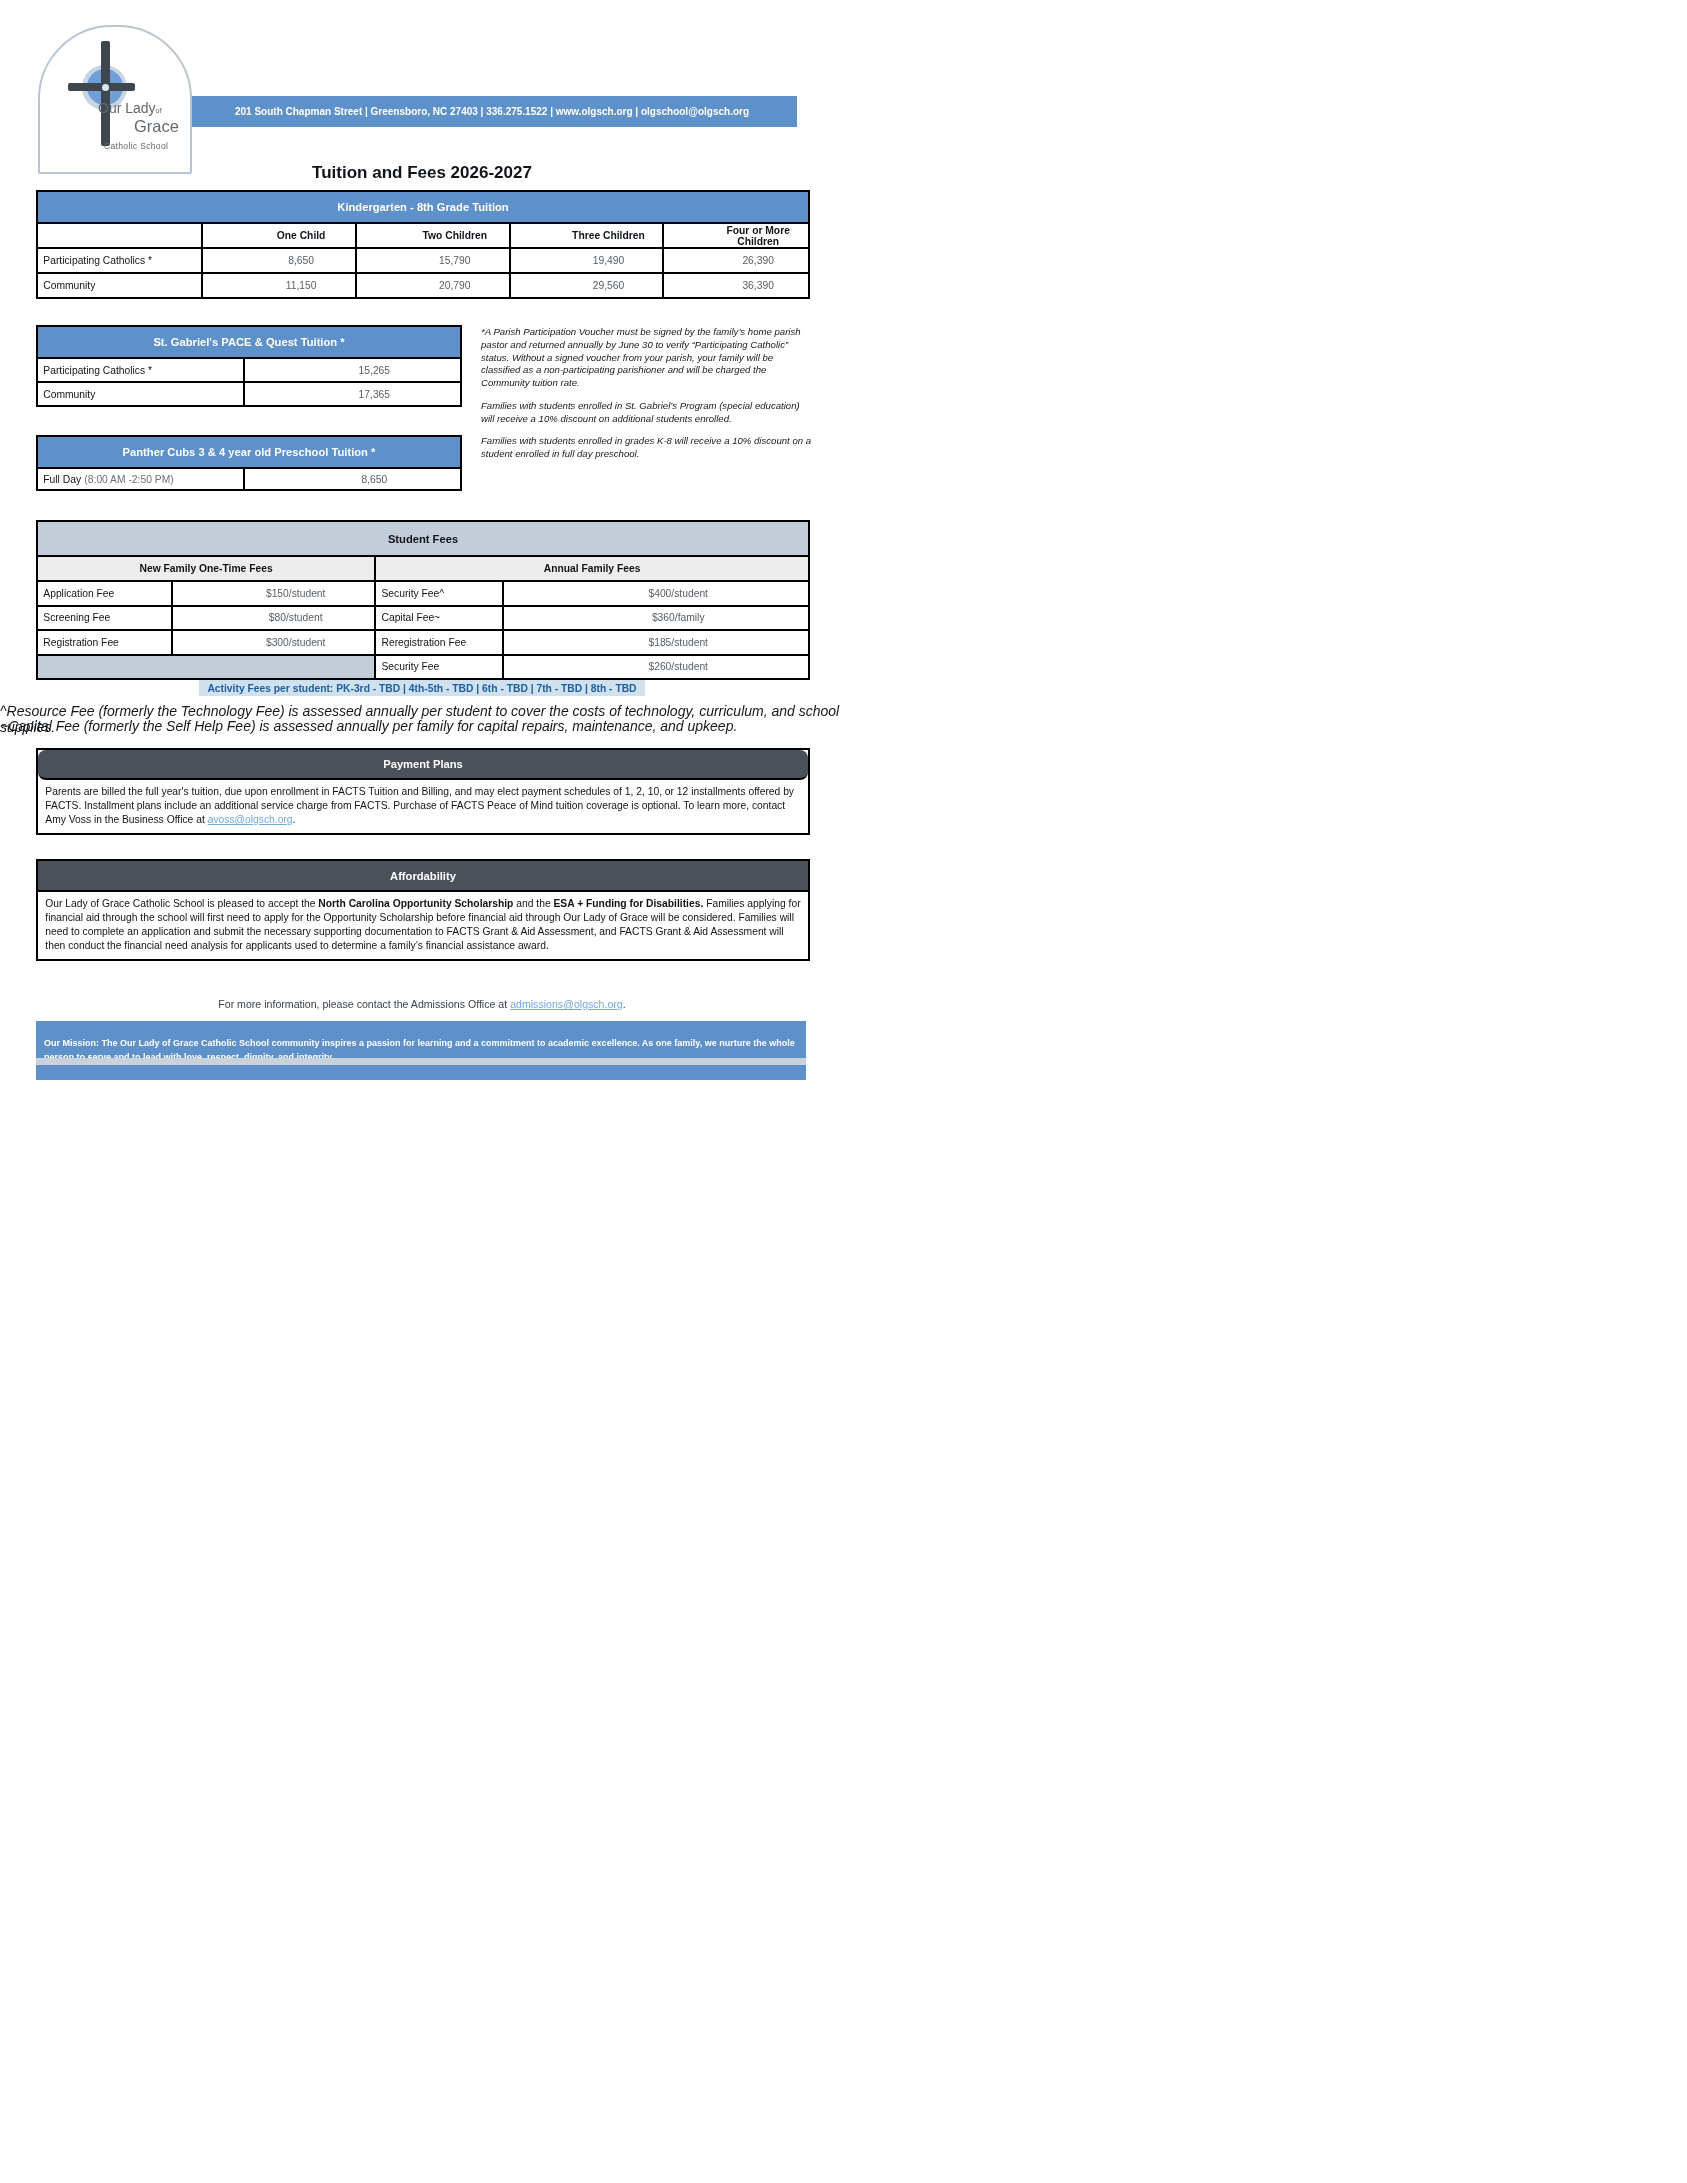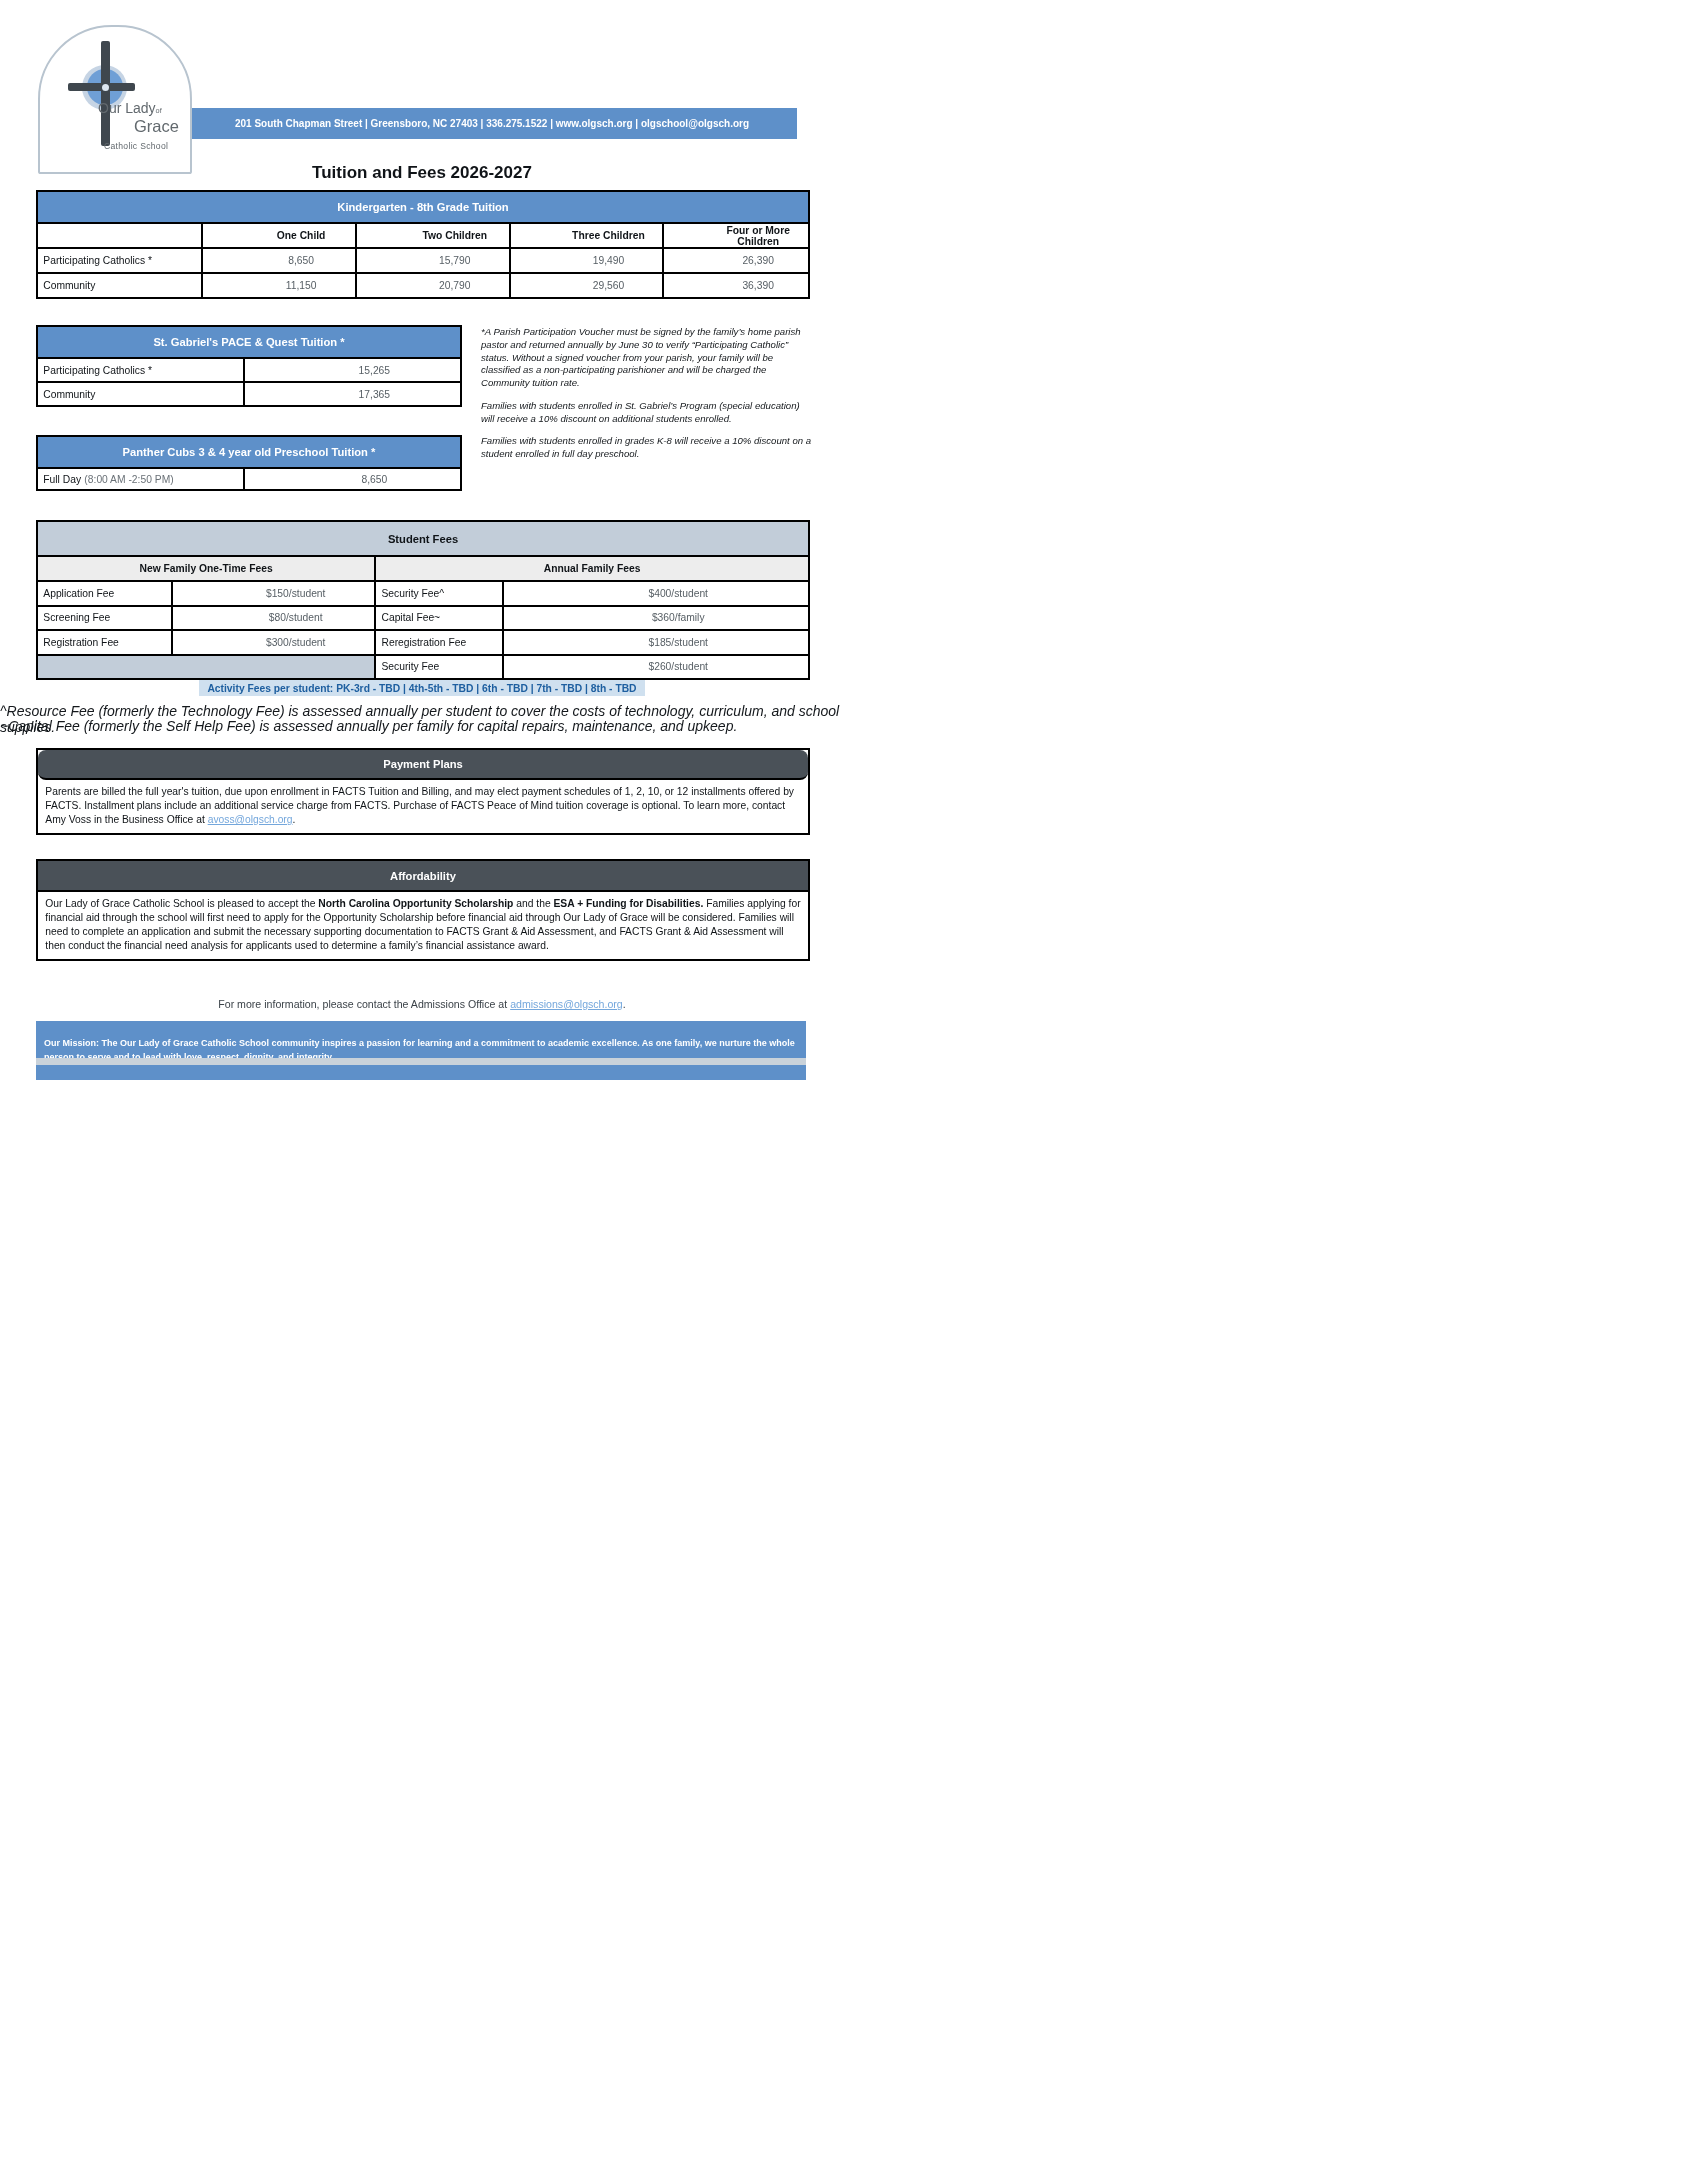--- a/index.html
+++ b/index.html
@@ -18,21 +18,21 @@
   .logo-cross-h{position:absolute;left:28px;top:56px;width:67px;height:8.6px;background:#3f474e;border-radius:2px;z-index:2;}
   .logo-ring{position:absolute;left:42px;top:38px;width:45px;height:45px;border-radius:50%;background:#c6d4e4;z-index:1;}
   .logo-circle{position:absolute;left:47px;top:42px;width:36px;height:36px;border-radius:50%;background:#6f9fd6;z-index:1;}
   .logo-dot{position:absolute;left:62px;top:57px;width:7.3px;height:7.3px;border-radius:50%;background:#dce6f0;z-index:3;}
   .logo-t1{position:absolute;left:58px;top:73px;font-size:14px;color:#62696e;z-index:4;white-space:nowrap;}
   .logo-t1 .of{font-size:7.3px;}
   .logo-t2{position:absolute;left:94px;top:90px;font-size:16.5px;color:#62696e;z-index:4;}
   .logo-t3{position:absolute;left:64px;top:114px;font-size:8.6px;color:#62696e;letter-spacing:0.3px;z-index:4;white-space:nowrap;}
 
   .addr-bar{
-    left:187px;top:108px;width:610px;height:31px;background:#5e90c9;color:#fff;
+    left:187px;top:96px;width:610px;height:31px;background:#5e90c9;color:#fff;
     display:flex;align-items:center;justify-content:center;font-weight:bold;font-size:10px;white-space:nowrap;
   }
 
   .page-title{left:0;top:163px;width:844px;text-align:center;font-size:17px;font-weight:bold;color:#101418;}
 
   
   .tbl{border:2.6px solid #000;background:#000;}
   .band{display:flex;align-items:center;justify-content:center;font-weight:bold;}
   .band.blue{background:#5e90c9;color:#fff;font-size:11.2px;}
   .band.gray{background:#c2cdd9;color:#101418;font-size:11.2px;}

